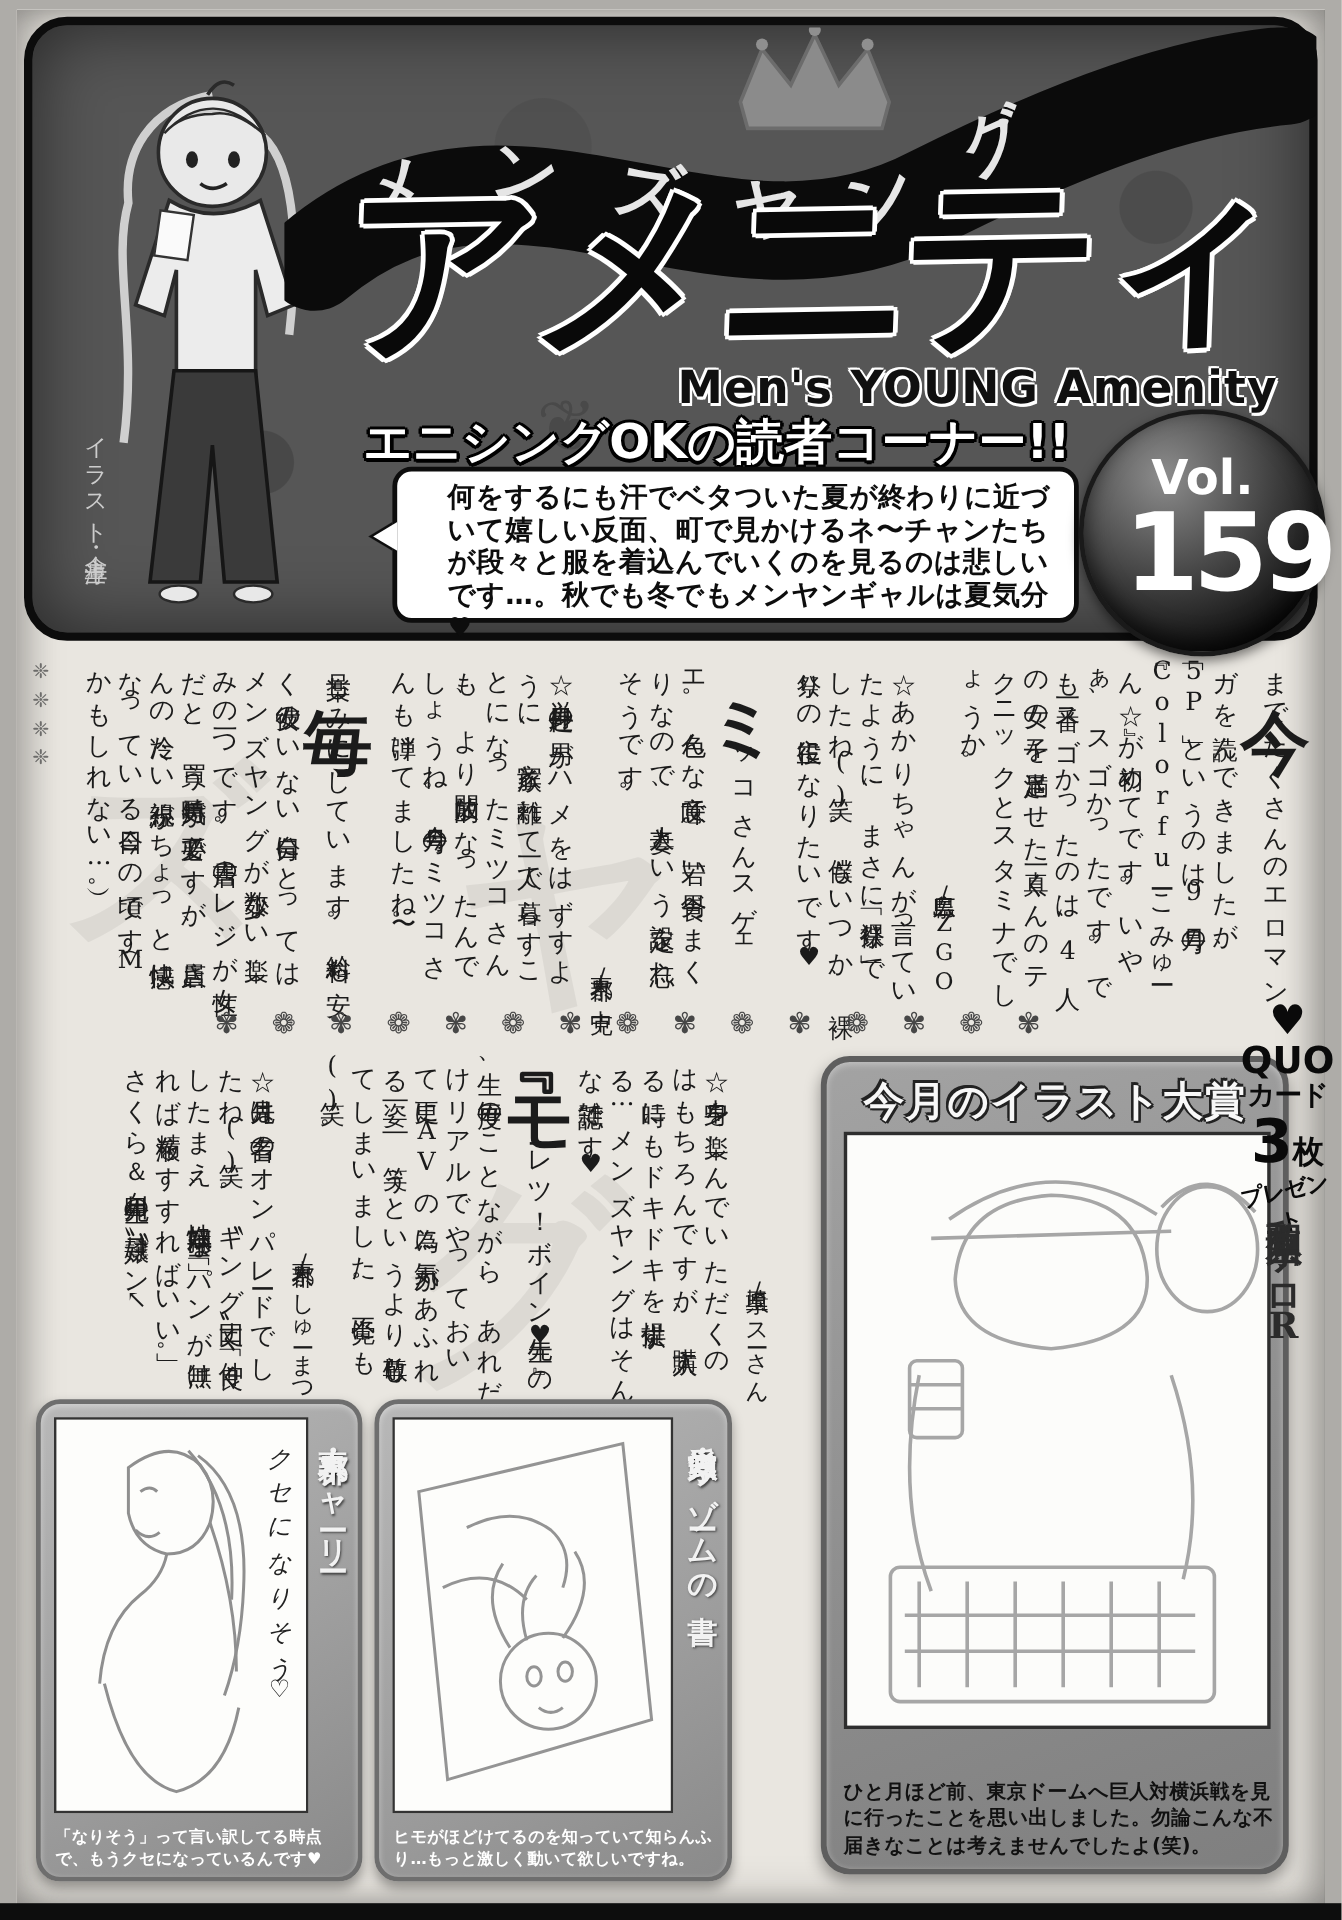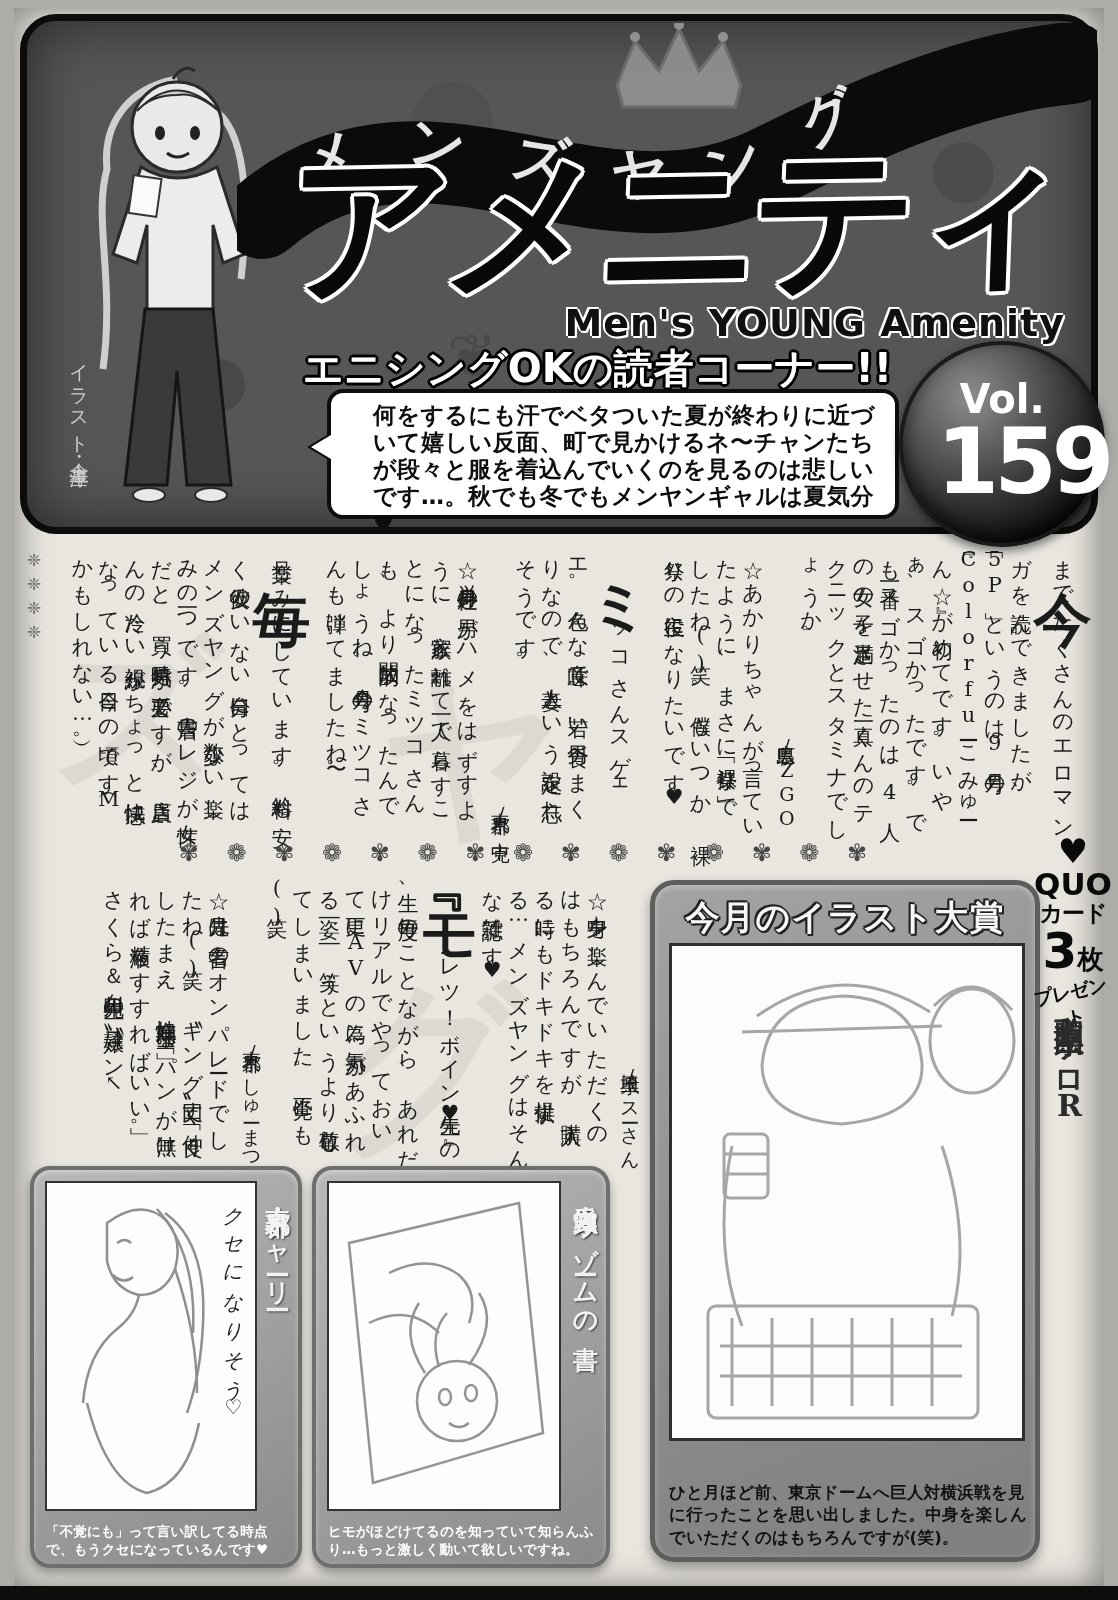--- a/index.html
+++ b/index.html
@@ -100,21 +100,21 @@
     position:absolute;left:1032px;top:834px;width:82px;text-align:center;color:#0a0a0a;z-index:4;
   }
   .quo .heart{font-size:34px;line-height:1;color:#0a0a0a;}
   .quo .l1{font-size:31px;font-weight:900;line-height:1.05;}
   .quo .l2{font-size:23px;font-weight:900;line-height:1.1;letter-spacing:-1px;}
   .quo .l3n{font-size:50px;font-weight:900;line-height:1;}
   .quo .l3u{font-size:26px;font-weight:900;}
   .quo .l4{font-size:19px;font-weight:900;transform:rotate(-12deg);display:block;margin-top:2px;letter-spacing:-1px;}
   
   .award{
-    position:absolute;left:650px;top:880px;width:390px;height:682px;box-sizing:border-box;
+    position:absolute;left:684px;top:880px;width:390px;height:682px;box-sizing:border-box;
     background:linear-gradient(160deg,#a3a3a3,#8c8c8c 60%,#7f7f7f);
     border:5px solid #5e5e5e;border-radius:24px;
     box-shadow:0 6px 12px rgba(0,0,0,.35), inset 0 2px 6px rgba(255,255,255,.35);
   }
   .award-header{
     position:absolute;left:12px;top:10px;width:356px;text-align:center;
     font-size:34px;font-weight:900;color:#f7f7f7;letter-spacing:1px;white-space:nowrap;
     text-shadow:2px 0 0 #222,-2px 0 0 #222,0 2px 0 #222,0 -2px 0 #222,2px 2px 0 #222,-2px -2px 0 #222;
   }
   .award-art{
@@ -273,42 +273,42 @@
         <path d="M270,200 Q300,290 280,370"></path>
         <rect x="52" y="188" width="44" height="64" rx="6"></rect>
         <path d="M52,208 L96,208 M52,228 L96,228"></path>
         <rect x="40," :0="" y="0" width="0" height="0"></rect>
         <rect x="36" y="360" width="270" height="112" rx="8"></rect>
         <path d="M60,372 L60,460 M100,372 L100,460 M140,372 L140,460 M180,372 L180,460 M220,372 L220,460 M260,372 L260,460"></path>
         <path d="M48,400 L290,400 M48,430 L290,430"></path>
       </g>
     </svg>
   </div>
-  <div class="award-caption">ひと月ほど前、東京ドームへ巨人対横浜戦を見に行ったことを思い出しました。中身を楽しんでいただくのはもちろんですが(笑)。</div>
+  <div class="award-caption">ひと月ほど前、東京ドームへ巨人対横浜戦を見に行ったことを思い出しました。勿論こんな不届きなことは考えませんでしたよ(笑)。</div>
 </div>
 <div class="artist-kero">和歌山県・ケロR</div>
 
 <div class="fan fan-a">
   <div class="fan-art-area">
     <svg width="206" height="326" viewBox="0 0 206 326">
       <g stroke="#8f8f8f" stroke-width="2.5" fill="none">
         <path d="M60,40 Q95,14 120,38 Q136,58 128,86 Q118,112 92,112 Q66,106 60,78 Z"></path>
         <path d="M118,30 Q160,60 156,140 Q154,190 140,230"></path>
         <path d="M110,26 Q150,70 146,150"></path>
         <path d="M92,112 Q88,132 70,146 Q40,170 36,220"></path>
         <path d="M128,86 Q150,150 150,210"></path>
         <path d="M70,60 q8,-6 14,0"></path>
         <path d="M66,92 q10,10 20,2"></path>
         <path d="M40,220 Q60,300 100,310 Q140,300 152,240"></path>
       </g>
     </svg>
     <div class="hand-note">クセになりそう♡</div>
   </div>
   <div class="fan-artist">東京都・チャーリー</div>
-  <div class="fan-caption">「不覚にも」って言い訳してる時点で、もうクセになっているんです♥</div>
+  <div class="fan-caption">「なりそう」って言い訳してる時点で、もうクセになっているんです♥</div>
 </div>
 
 <div class="fan fan-b">
   <div class="fan-art-area">
     <svg width="228" height="326" viewBox="0 0 228 326">
       <g stroke="#949494" stroke-width="2.5" fill="none">
         <path d="M20,60 L190,20 L214,250 L44,300 Z"></path>
         <circle cx="128" cy="218" r="40"></circle>
         <path d="M96,190 Q70,150 90,120 M140,182 Q170,140 150,110 M110,184 Q100,150 118,130"></path>
         <ellipse cx="116" cy="214" rx="6" ry="8"></ellipse>

